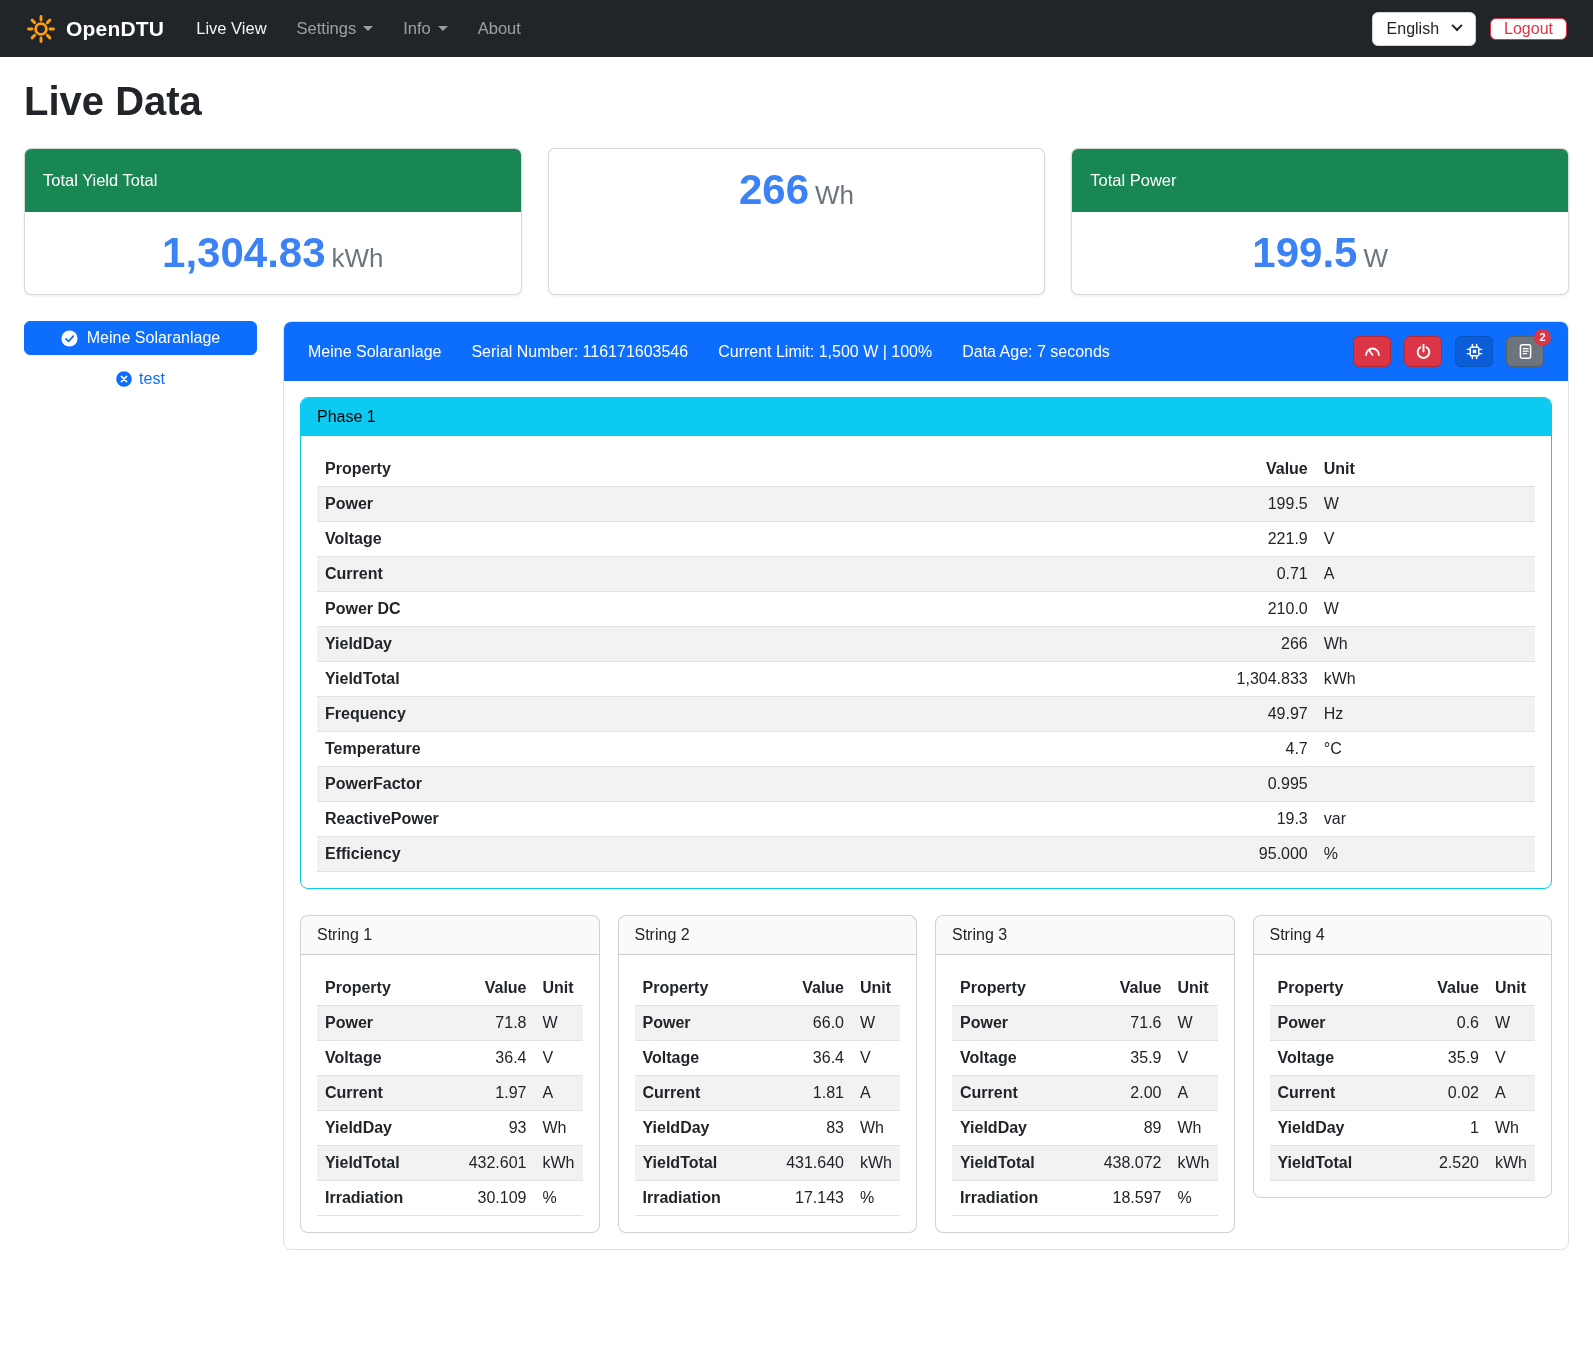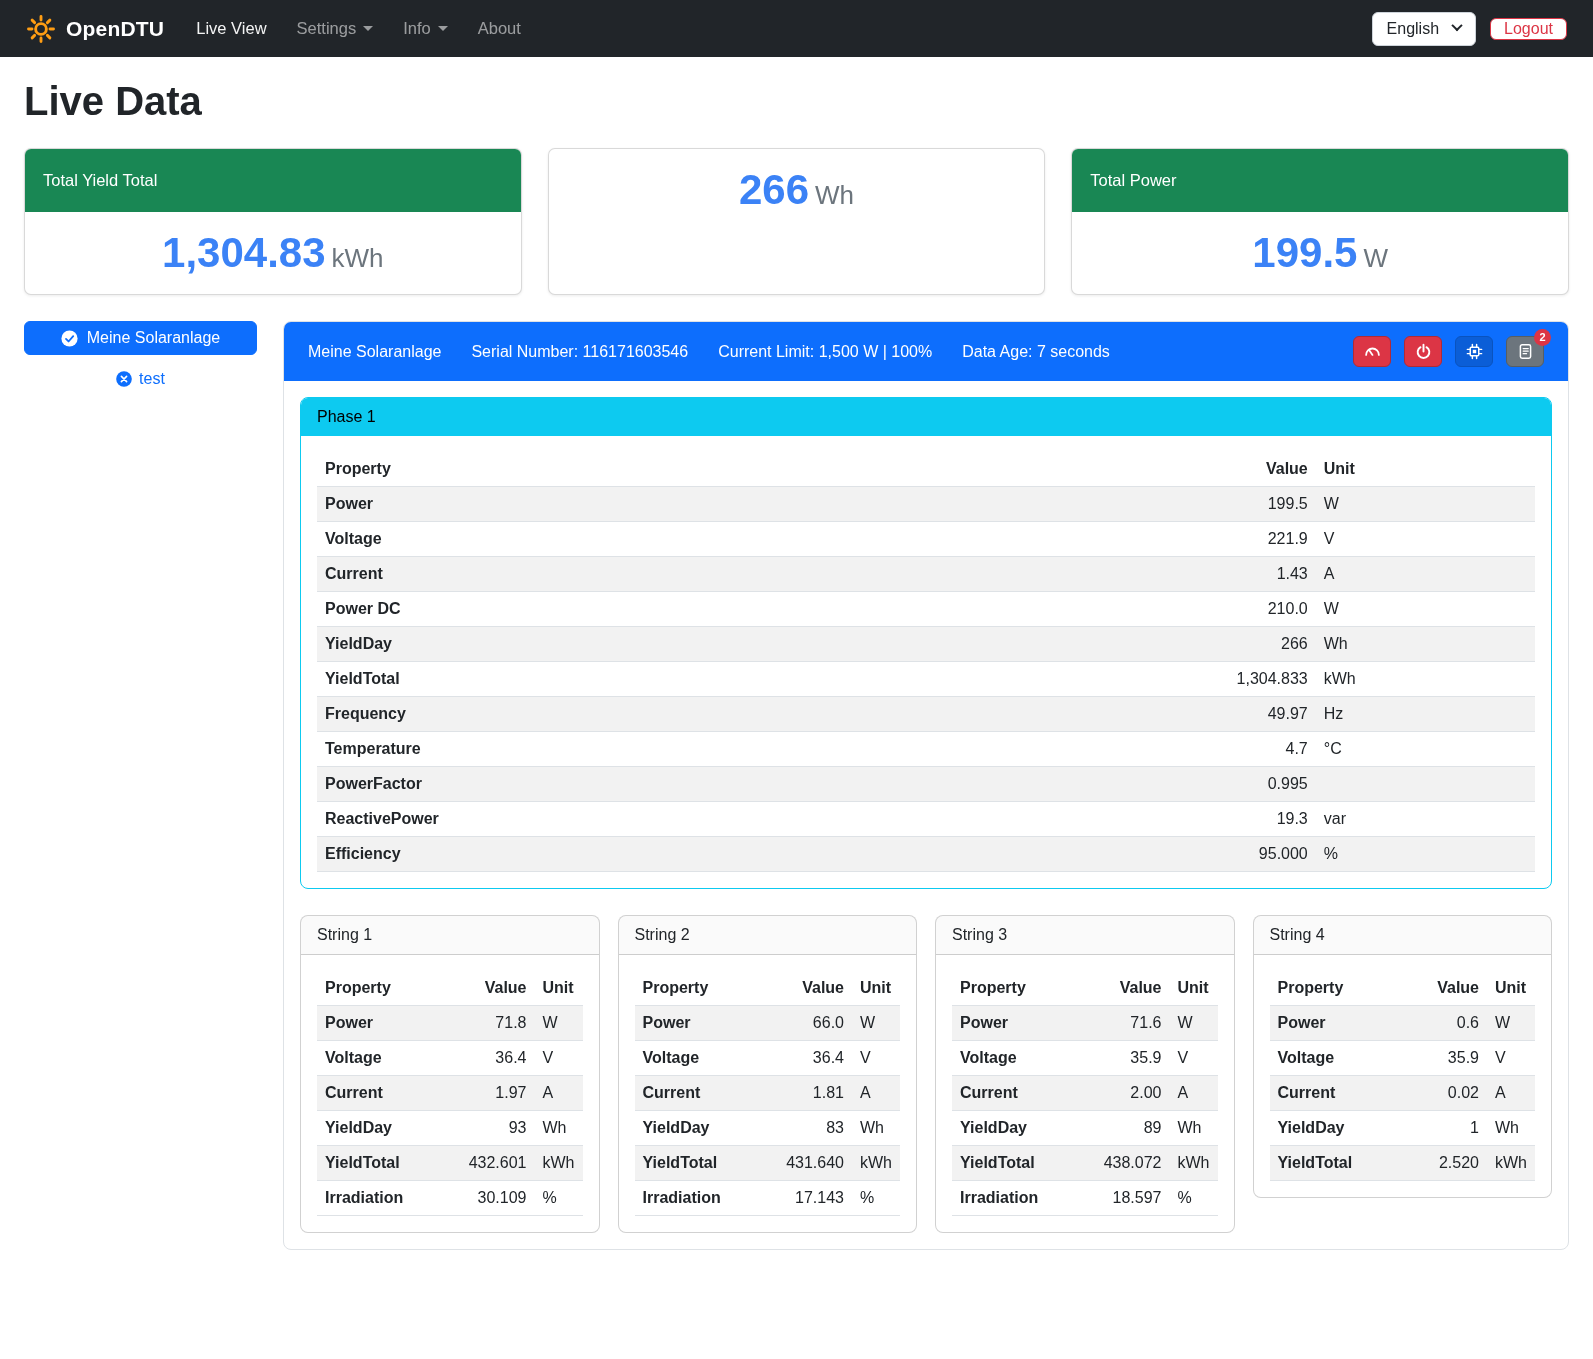--- a/index.html
+++ b/index.html
@@ -345,21 +345,21 @@
                     <td class="c-val" data-interactable="false">199.5</td>
                     <td class="c-unit" data-interactable="false">W</td>
                   </tr>
                   <tr data-interactable="false">
                     <td class="c-prop" data-interactable="false">Voltage</td>
                     <td class="c-val" data-interactable="false">221.9</td>
                     <td class="c-unit" data-interactable="false">V</td>
                   </tr>
                   <tr data-interactable="false">
                     <td class="c-prop" data-interactable="false">Current</td>
-                    <td class="c-val" data-interactable="false">1.43</td>
+                    <td class="c-val" data-interactable="false">0.71</td>
                     <td class="c-unit" data-interactable="false">A</td>
                   </tr>
                   <tr data-interactable="false">
                     <td class="c-prop" data-interactable="false">Power DC</td>
                     <td class="c-val" data-interactable="false">210.0</td>
                     <td class="c-unit" data-interactable="false">W</td>
                   </tr>
                   <tr data-interactable="false">
                     <td class="c-prop" data-interactable="false">YieldDay</td>
                     <td class="c-val" data-interactable="false">266</td>

